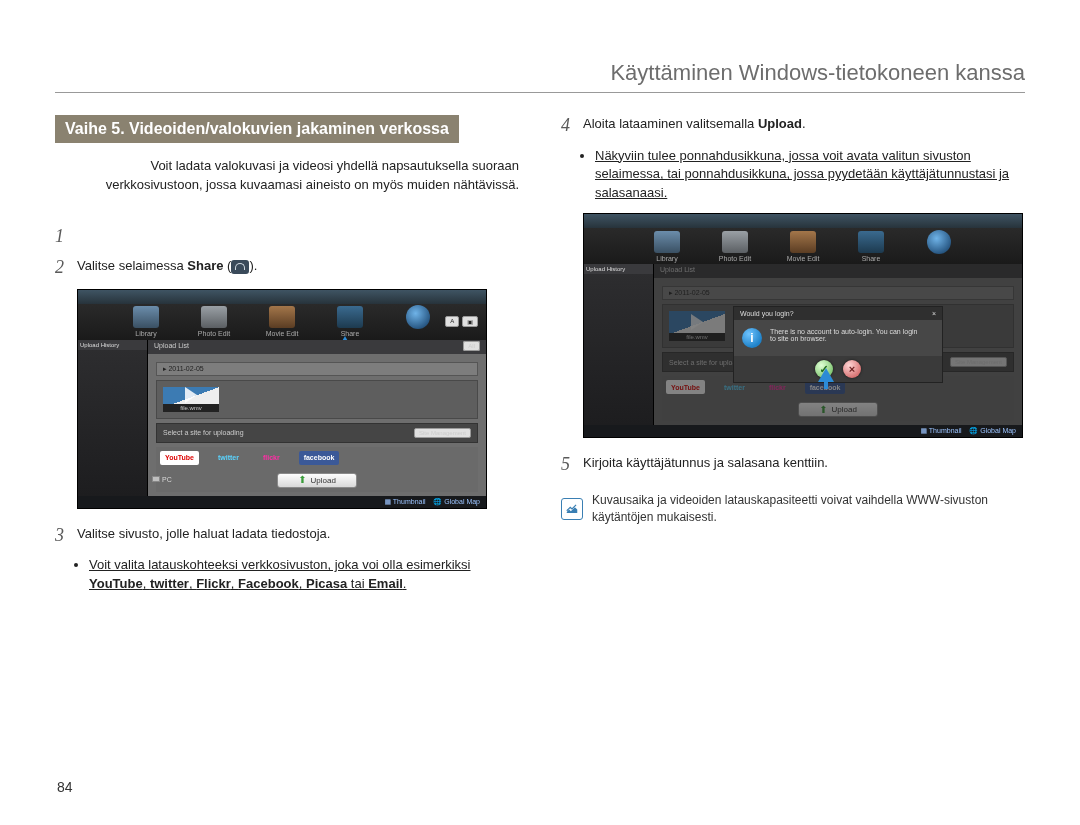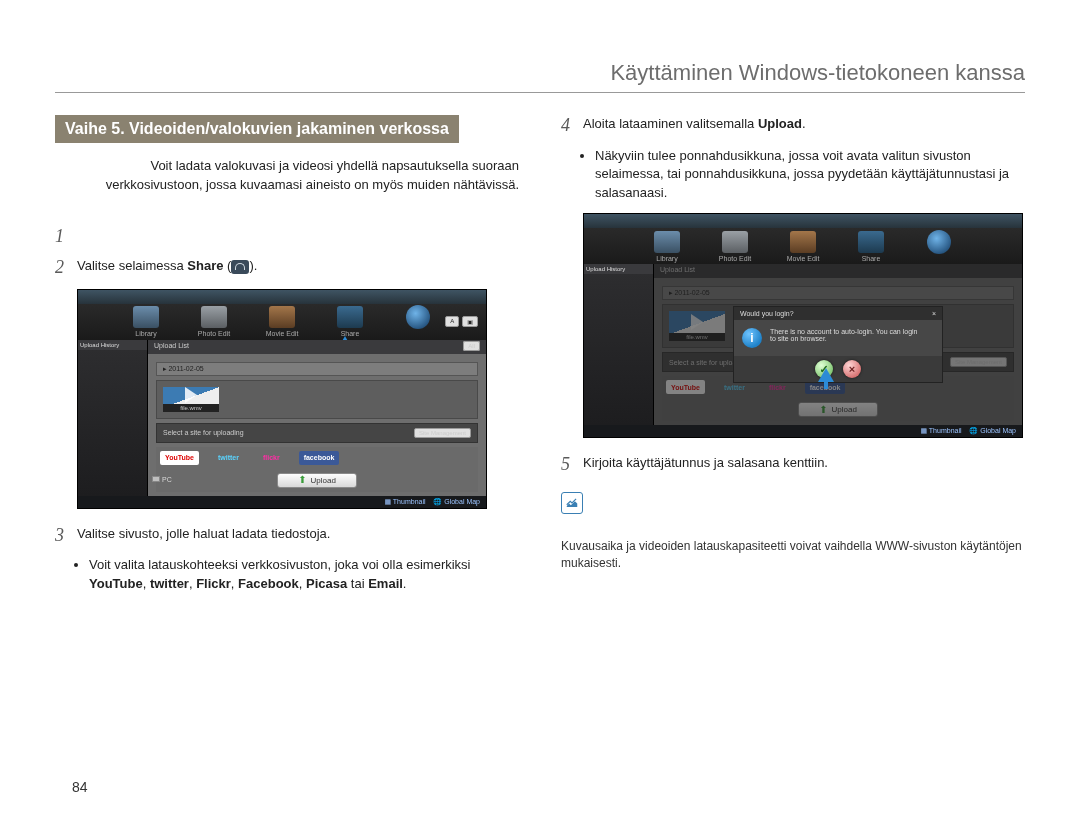--- a/index.html
+++ b/index.html
@@ -45,21 +45,21 @@
     font-family: Georgia, "Times New Roman", serif;
     font-style: italic;
     font-size: 18px;
     color: #5a5a5a;
     width: 22px;
     flex-shrink: 0;
     line-height: 1.2;
   }
   .step-body { flex:1; line-height:1.45; }
   .sub { margin: 4px 0 10px 30px; }
-  .sub li { margin-bottom:4px; line-height:1.45; list-style: disc; margin-left: 4px; }
+  .sub li { margin-bottom:4px; line-height:1.45; list-style: disc; margin-left: 4px; text-decoration: underline; }
   .bold { font-weight: bold; }
   .share-icon {
     display:inline-block;
     width:18px; height:14px;
     background:#3a4a5a;
     border-radius:3px;
     vertical-align:middle;
     position:relative;
   }
   .share-icon::after{
@@ -180,21 +180,21 @@
   .ss-foot{
     height:12px;background:#17191c;
     font-size:7px;color:#9cc4ff;
     display:flex;justify-content:flex-end;align-items:center;gap:8px;padding:0 6px;
   }
   .ss-foot-left{position:absolute; left:4px; bottom:13px; font-size:7px; color:#d8d8d8; display:flex;align-items:center;gap:2px;}
   .pc-ico{display:inline-block;width:8px;height:6px;background:#bfbfbf;border:1px solid #888;}
 
   
   .note{
-    display:flex; gap:24px; align-items:flex-start; margin-top:16px;flex-direction:column;
+    display:flex; gap:9px; align-items:center; margin-top:16px;
   }
   .note-icon{
     width:22px;height:22px;border:1px solid #3a7fb3;border-radius:3px;
     display:flex;align-items:center;justify-content:center;flex-shrink:0;
   }
   .note-icon svg{width:14px;height:14px;}
   .note-text{font-size:12px;line-height:1.4;color:#333;}
 
   
   .overlay{
@@ -231,21 +231,21 @@
     border-left:8px solid transparent;
     border-right:8px solid transparent;
     border-bottom:14px solid #2c8bd6;
   }
   .ok-cursor::after{
     content:"";position:absolute;width:4px;height:9px;background:#2c8bd6;left:-2px;top:12px;
   }
 
   .tag-btn{background:#e0e0e0;border:1px solid #9a9a9a;font-size:6px;padding:1px 4px;border-radius:2px;}
   .page-num{
-    position:absolute; left:72px; bottom:30px;
+    position:absolute; left:57px; bottom:30px;
     font-size:14px; color:#333;
   }
 </style>
 </head>
 <body>
 
 <div class="page-title">Käyttäminen Windows-tietokoneen kanssa</div>
 <hr class="title-rule">
 
 <div class="cols">

